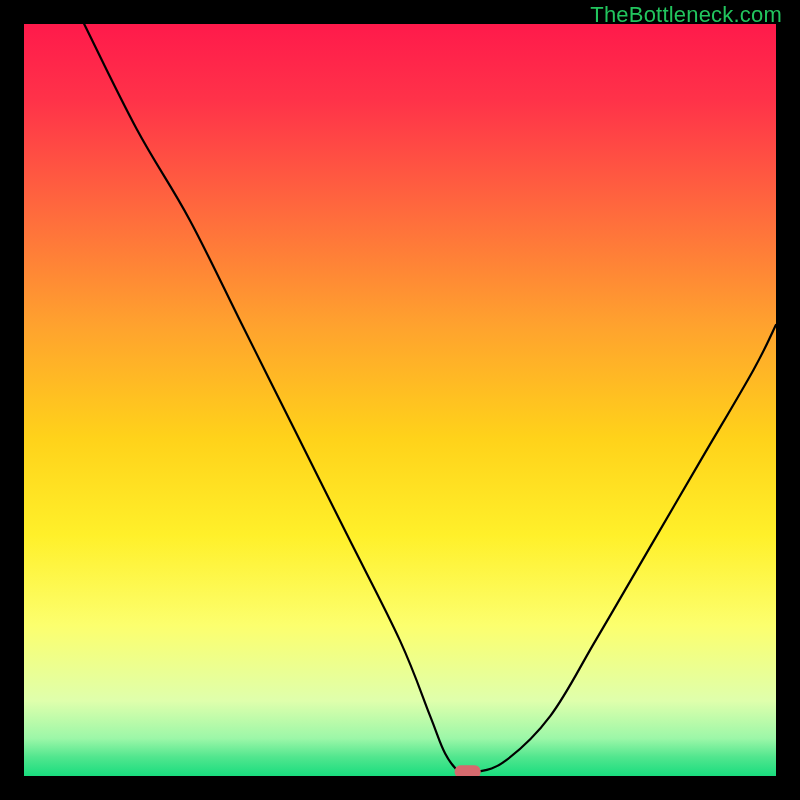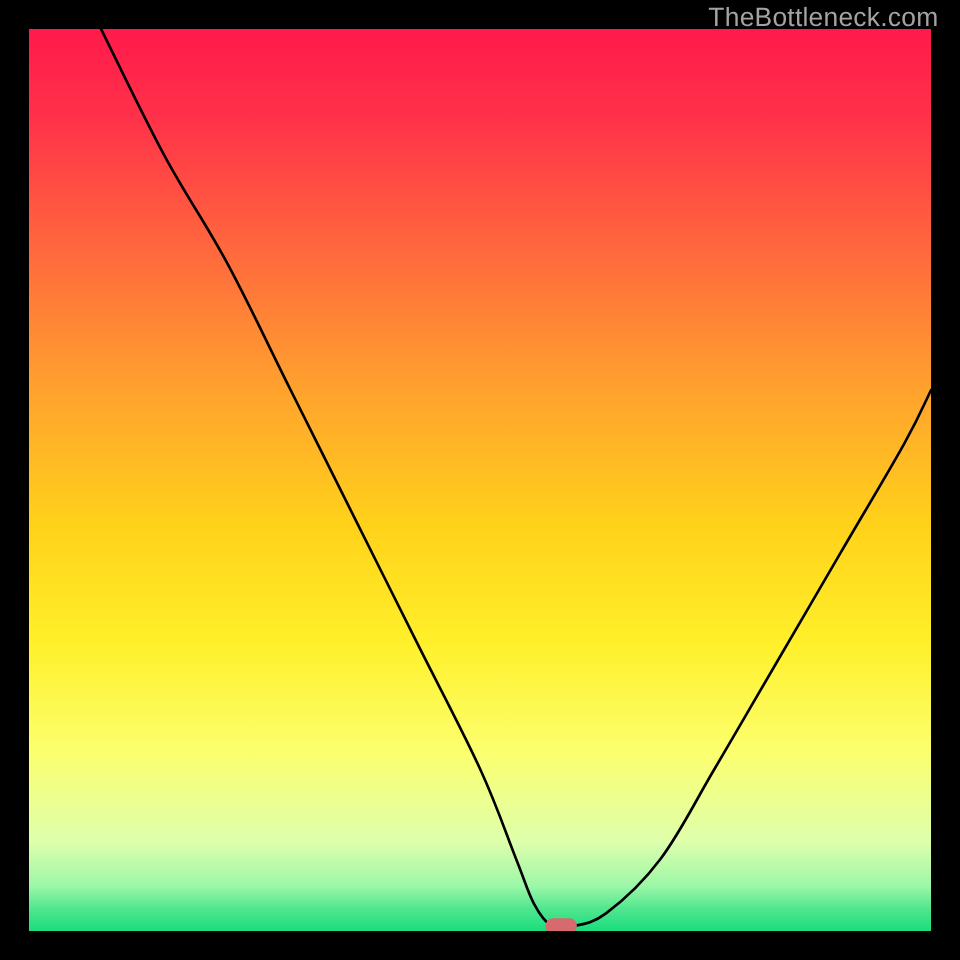--- a/index.html
+++ b/index.html
@@ -16,21 +16,21 @@
     left: 0;
     top: 0;
     width: 800px;
     height: 800px;
     background: #000;
   }
   .watermark {
     position: absolute;
     top: 2px;
     right: 18px;
-    color: #a3a3a3;
+    color: #22c55e;
     font-size: 22px;
     font-weight: 400;
     letter-spacing: 0.2px;
     z-index: 20;
   }
   .plot {
     position: absolute;
     left: 24px;
     top: 24px;
     width: 752px;

